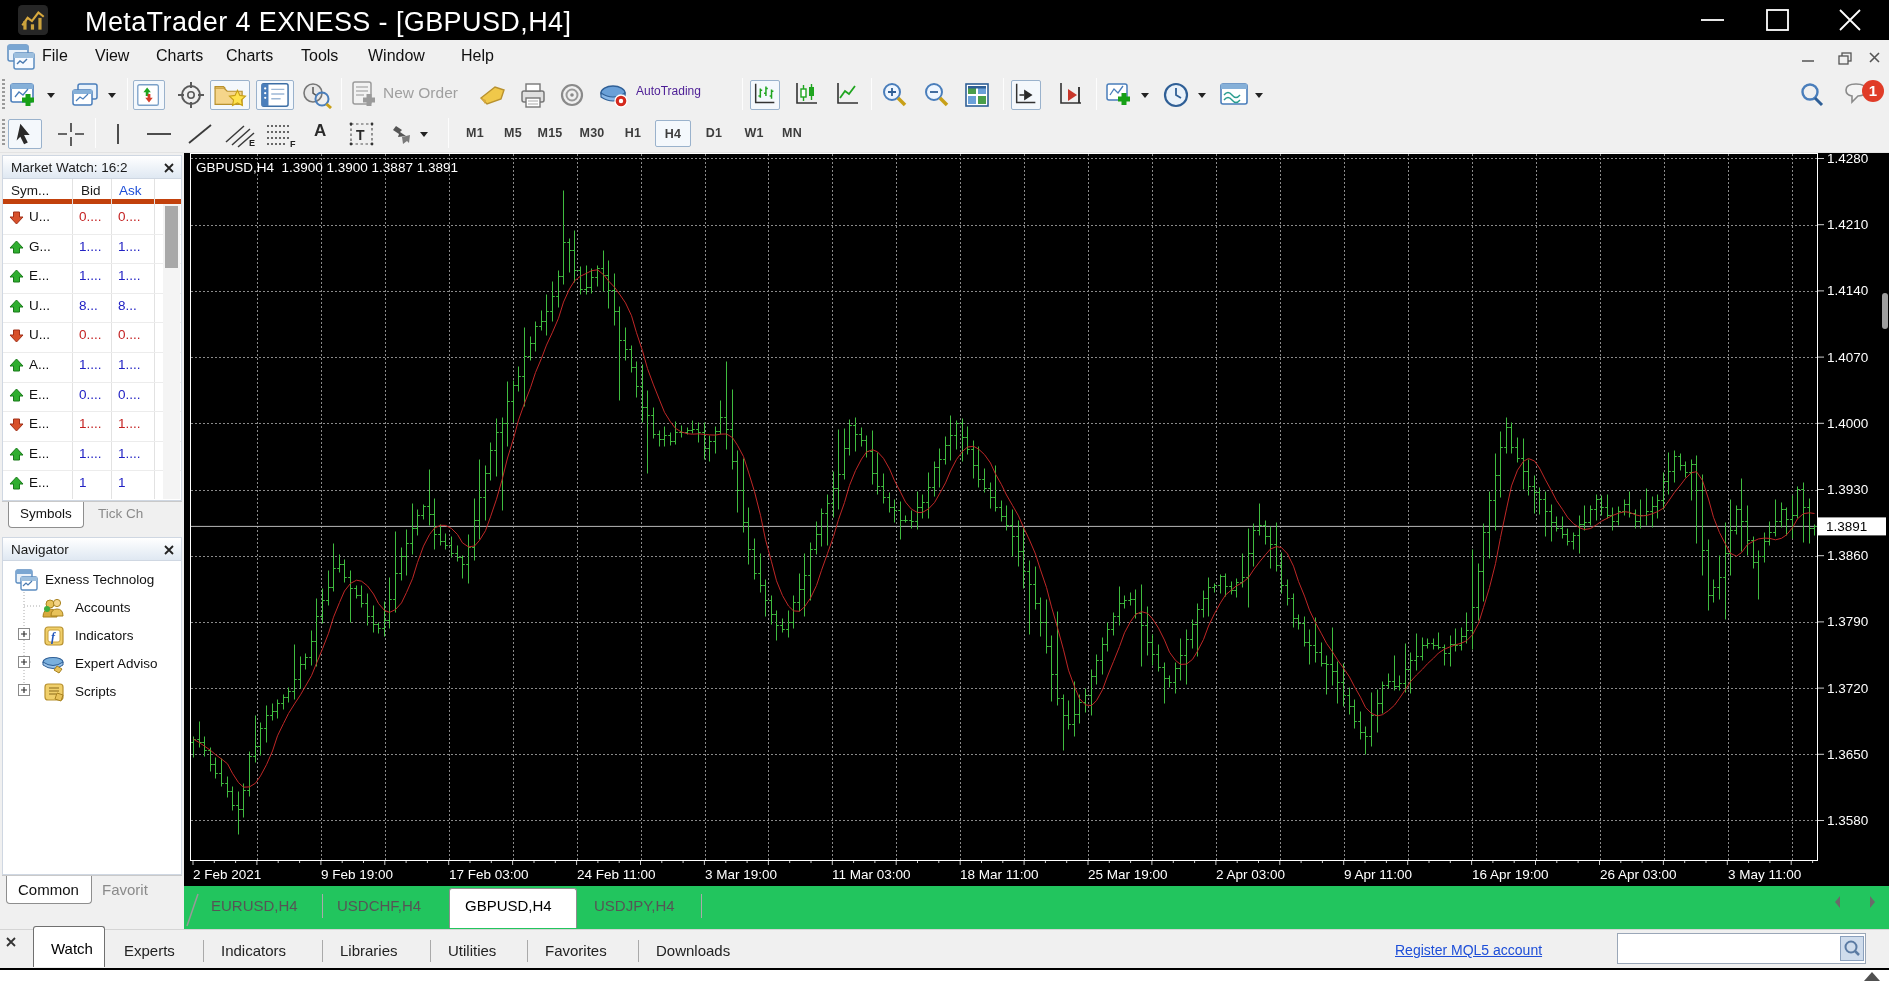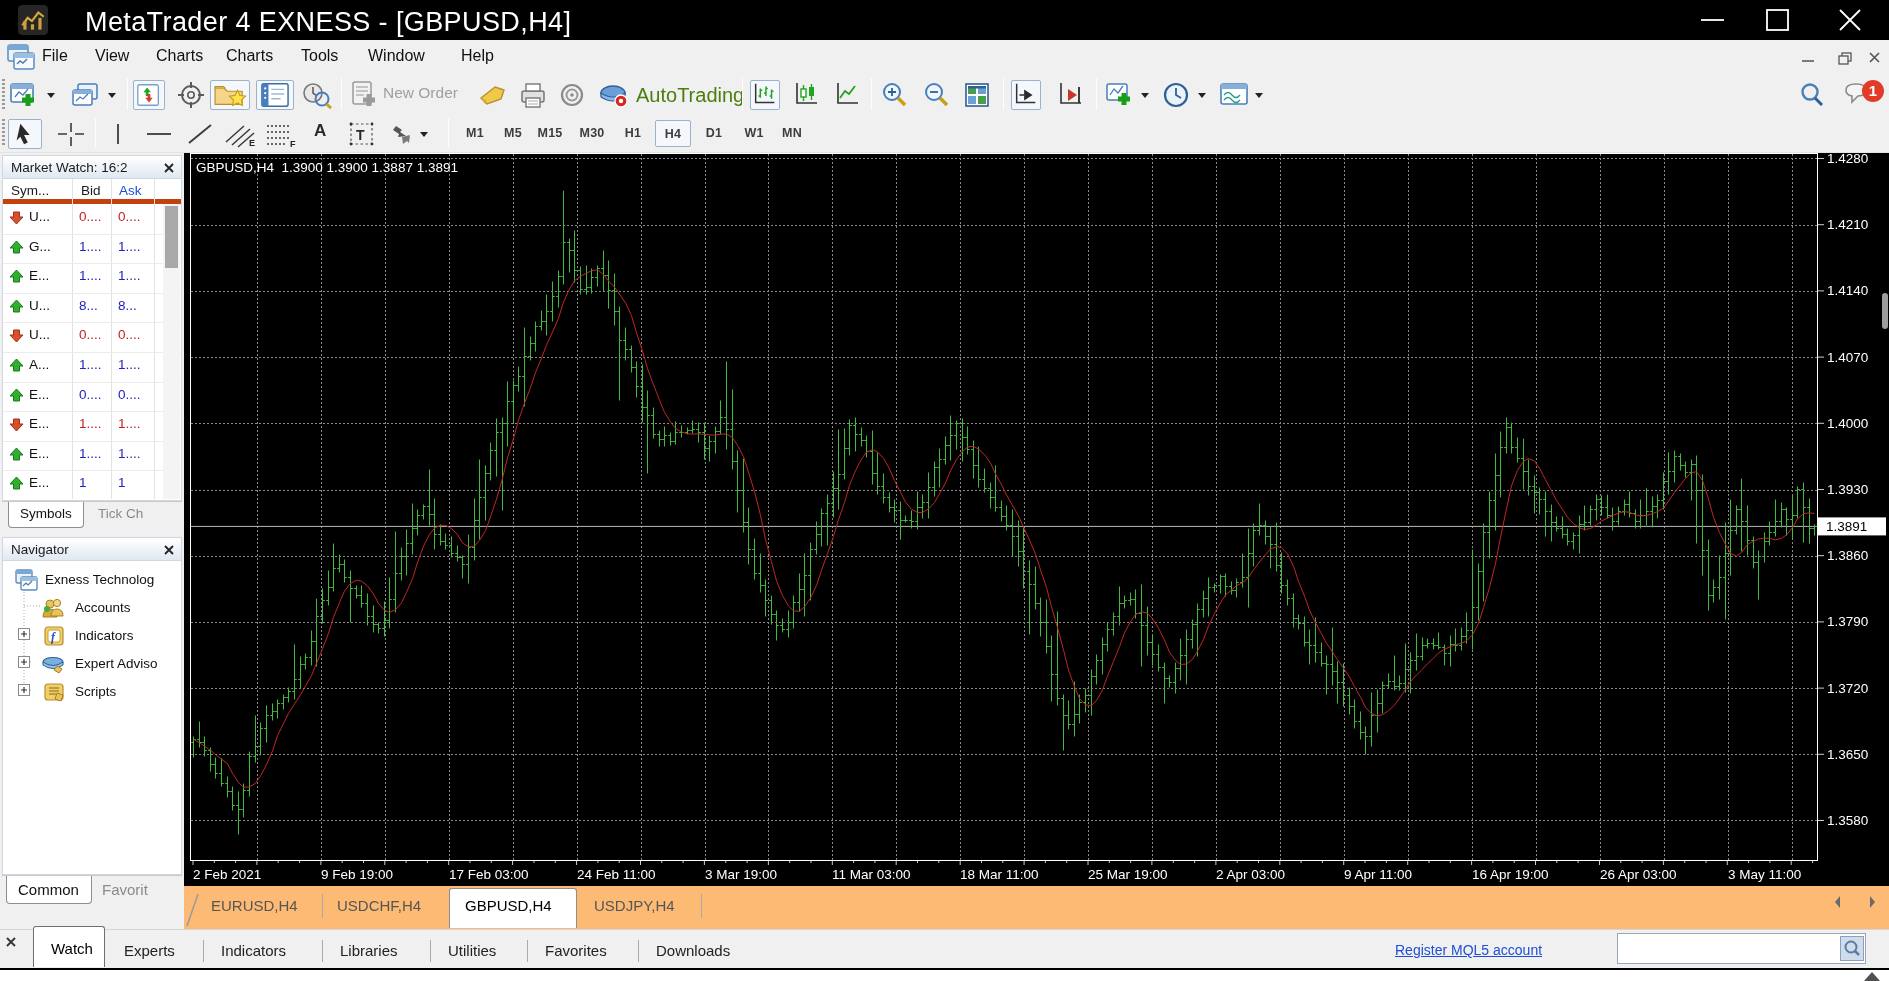--- a/index.html
+++ b/index.html
@@ -131,21 +131,21 @@
       <circle cx="15" cy="14" r="10" fill="none" stroke="#8a8a8a" stroke-width="2.2"></circle>
       <circle cx="15" cy="14" r="5.5" fill="none" stroke="#9a9a9a" stroke-width="2"></circle>
       <circle cx="15" cy="14" r="1.8" fill="#8a8a8a"></circle>
     </svg>
 <svg class="abs" style="left:597px;top:7px" width="34" height="28" viewBox="0 0 34 28">
       <ellipse cx="16" cy="12" rx="12" ry="7" fill="#6aa0d8" stroke="#2f5f96" stroke-width="1.4"></ellipse>
       <path d="M4 12 q12 8 24 0 l0 4 q-12 8 -24 0 Z" fill="#8ab8e8" stroke="#2f5f96" stroke-width="1.2"></path>
       <circle cx="24" cy="20" r="6" fill="#d42a1e" stroke="#fff" stroke-width="1.3"></circle>
       <circle cx="24" cy="20" r="2.2" fill="#fff"></circle>
     </svg>
-<span class="abs" style="left:636px;top:10px;font-size:20px;color:#4d7c0f">AutoTrading</span>
+<span class="abs" style="left:636px;top:10px;font-size:12px;color:#4c1d95">AutoTrading</span>
 <div class="sep" style="left:742px"></div>
 <svg class="abs" style="left:750px;top:6px;border:1px solid #9ab2cc;background:#f4f8fc;border-radius:2px" width="30" height="30" viewBox="0 0 30 30">
       <path d="M5 3 v20 h20" stroke="#333" stroke-width="1.6" fill="none"></path>
       <path d="M10 8 v10 M8 16 h2 M10 10 h2 M16 6 v10 M14 13 h2 M16 8 h2 M22 9 v10 M20 16 h2 M22 11 h2" stroke="#1fa51f" stroke-width="1.6"></path>
     </svg>
 <svg class="abs" style="left:792px;top:6px" width="30" height="30" viewBox="0 0 30 30">
       <path d="M5 3 v20 h20" stroke="#333" stroke-width="1.6" fill="none"></path>
       <rect x="9" y="9" width="5" height="8" fill="#fff" stroke="#1fa51f" stroke-width="1.4"></rect>
       <path d="M11.5 5 v4 M11.5 17 v4" stroke="#1fa51f" stroke-width="1.4"></path>
       <rect x="17" y="7" width="5" height="9" fill="#1fa51f"></rect>
@@ -590,21 +590,21 @@
       <text x="1472" y="879">16 Apr 19:00</text>
       <text x="1600" y="879">26 Apr 03:00</text>
       <text x="1728" y="879">3 May 11:00</text>
 <text x="196" y="172">GBPUSD,H4&nbsp;&nbsp;1.3900 1.3900 1.3887 1.3891</text>
     </g>
 <rect x="1818" y="517.4" width="68" height="18" fill="#ffffff"></rect>
 <text x="1826" y="530.9" fill="#000" font-size="13.5px">1.3891</text>
 <rect x="1882" y="293" width="6" height="36" rx="3" fill="#9d9d9d"></rect>
 </svg>
 
-<div class="abs" style="left:184px;top:886px;width:1705px;height:43px;background:#fdba74">
+<div class="abs" style="left:184px;top:886px;width:1705px;height:43px;background:#22c55e">
   <svg class="abs" style="left:0;top:6px" width="16" height="36" viewBox="0 0 16 36">
       <path d="M14 2 L3 34" stroke="#9a9a9a" stroke-width="1.5"></path>
     </svg>
   <span class="tabrow abs" style="left:27px;top:11px">EURUSD,H4</span>
   <div class="abs" style="left:138px;top:8px;width:1px;height:24px;background:#aaa"></div>
   <span class="tabrow abs" style="left:153px;top:11px">USDCHF,H4</span>
   <div class="abs" style="left:265px;top:2px;width:128px;height:40px;background:#fff;border:1px solid #8e8e8e;border-bottom:none;border-radius:3px 3px 0 0"></div>
   <span class="tabrow abs" style="left:281px;top:11px;color:#000">GBPUSD,H4</span>
   <span class="tabrow abs" style="left:410px;top:11px">USDJPY,H4</span>
   <div class="abs" style="left:517px;top:8px;width:1px;height:24px;background:#aaa"></div>

